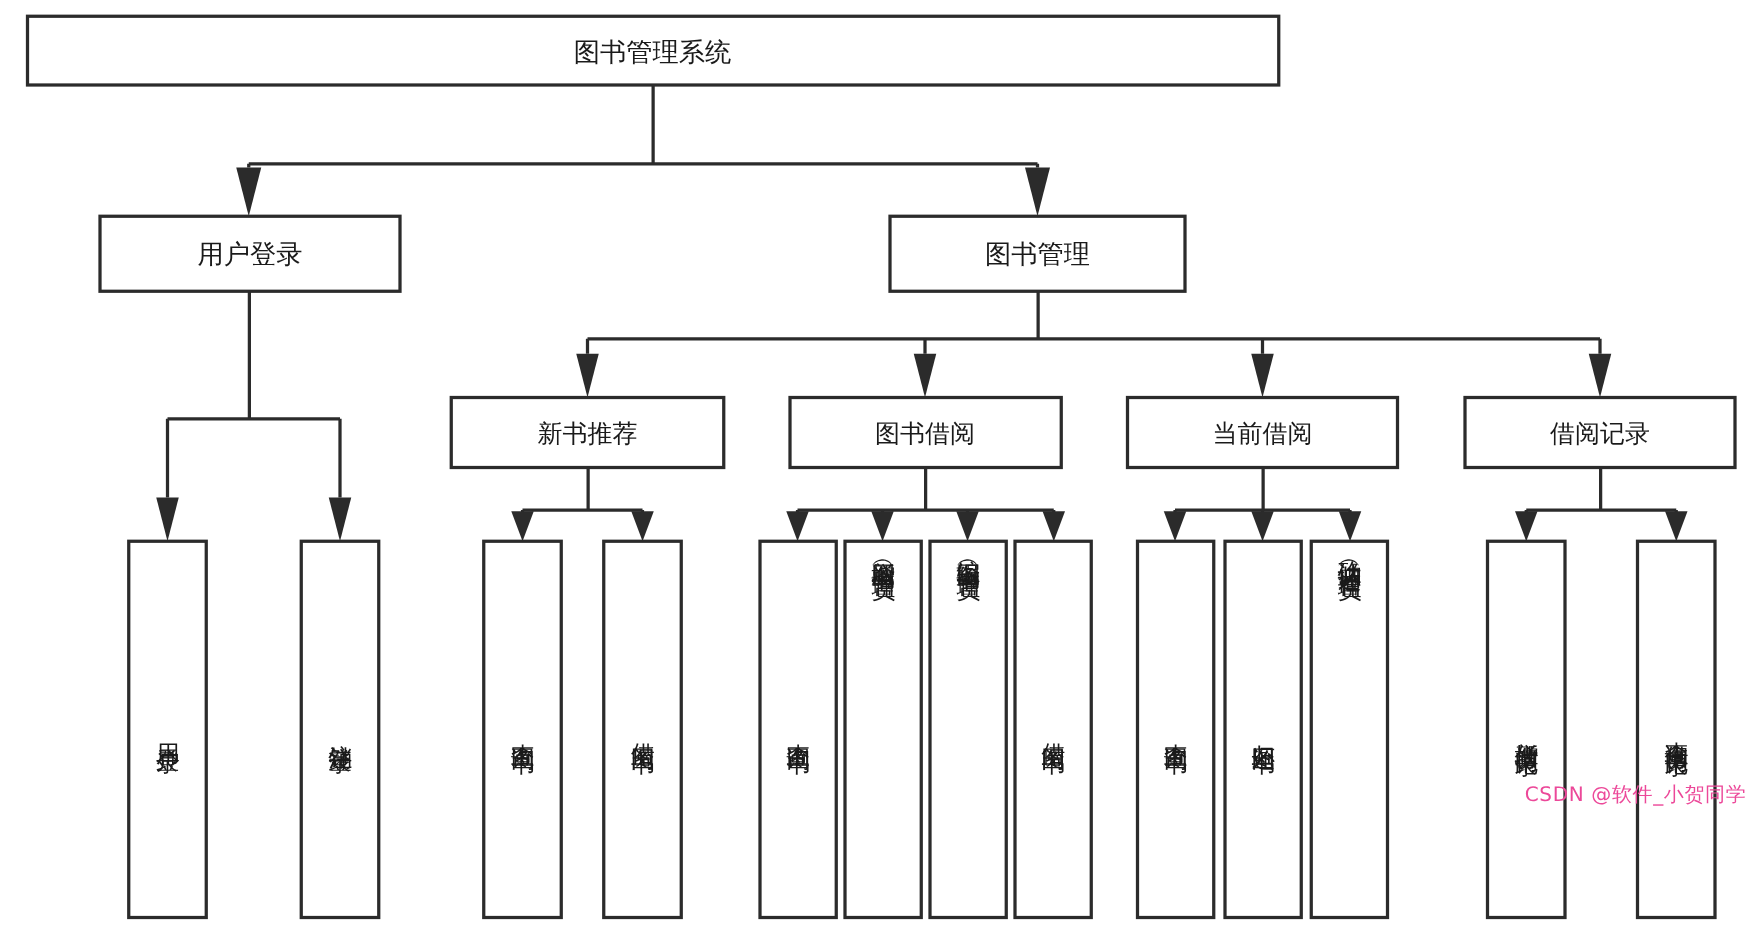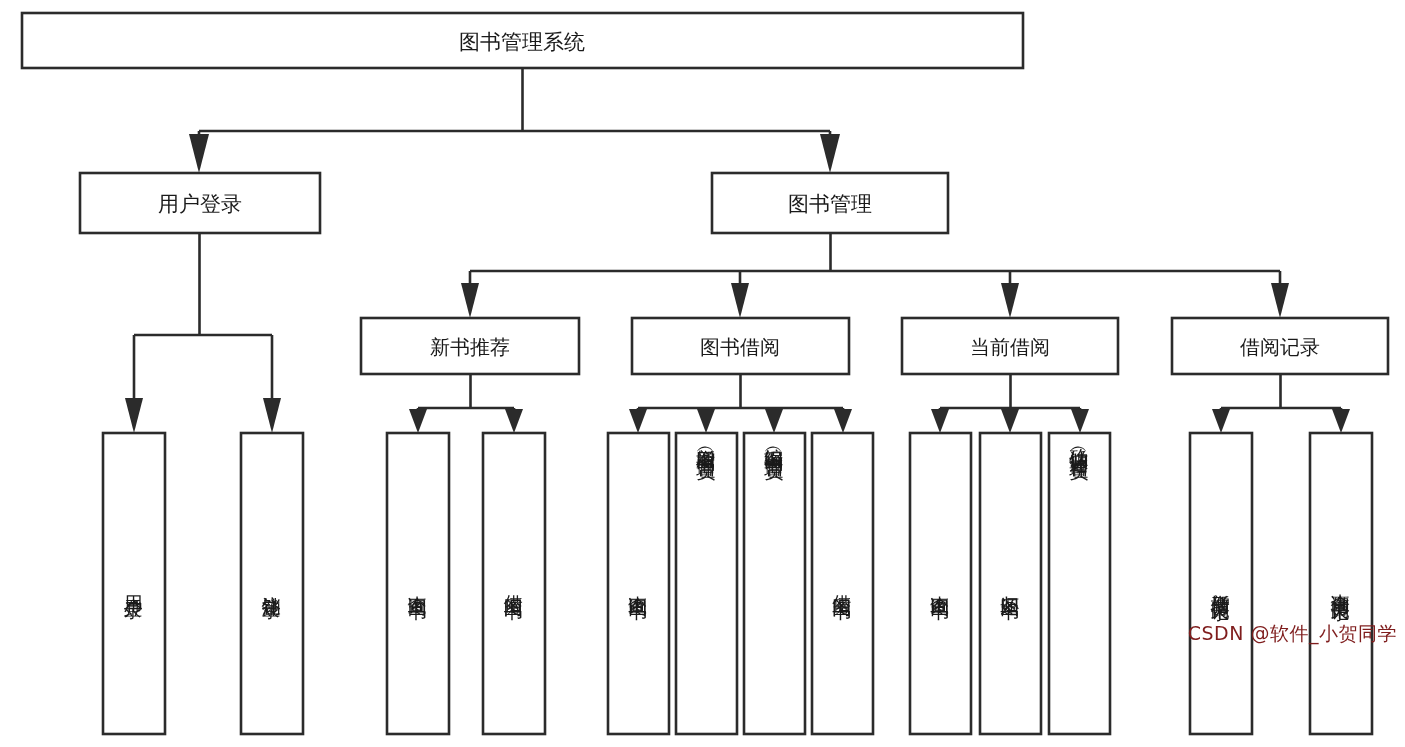--- a/index.html
+++ b/index.html
@@ -66,22 +66,22 @@
     letter-spacing: 2px;
     color: #1a1a1a;
     white-space: nowrap;
     text-align: center;
   }
   .watermark {
     position: absolute;
     right: 8px;
     bottom: 6px;
     font-family: "DejaVu Sans", "Liberation Sans", sans-serif;
-    font-size: 19px;
-    color: #7f1d1d;
+    font-size: 16px;
+    color: #ec4899;
     letter-spacing: 0.5px;
     white-space: nowrap;
   }
 </style>
 </head>
 <body>
 
 <div id="diagram-root">
 
   <svg class="diagram-canvas" viewBox="0 0 1405 747">

